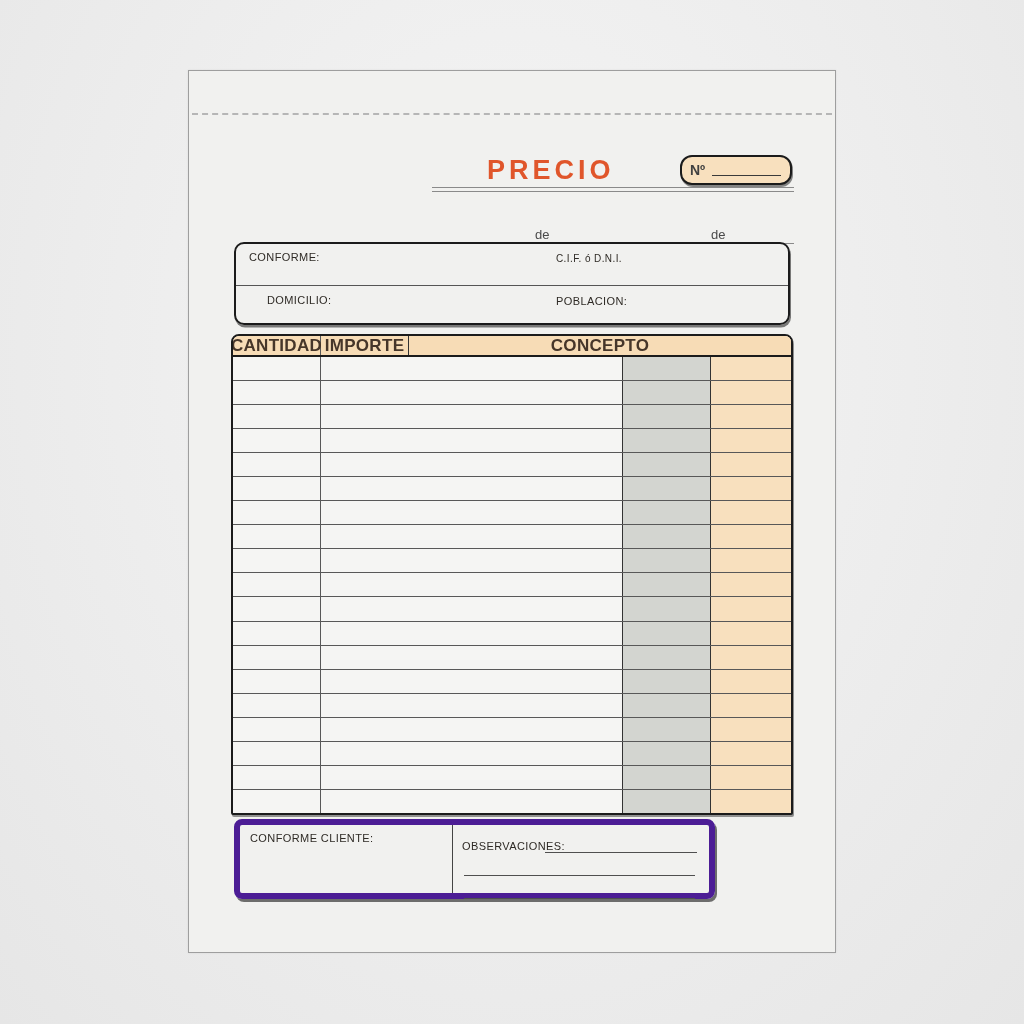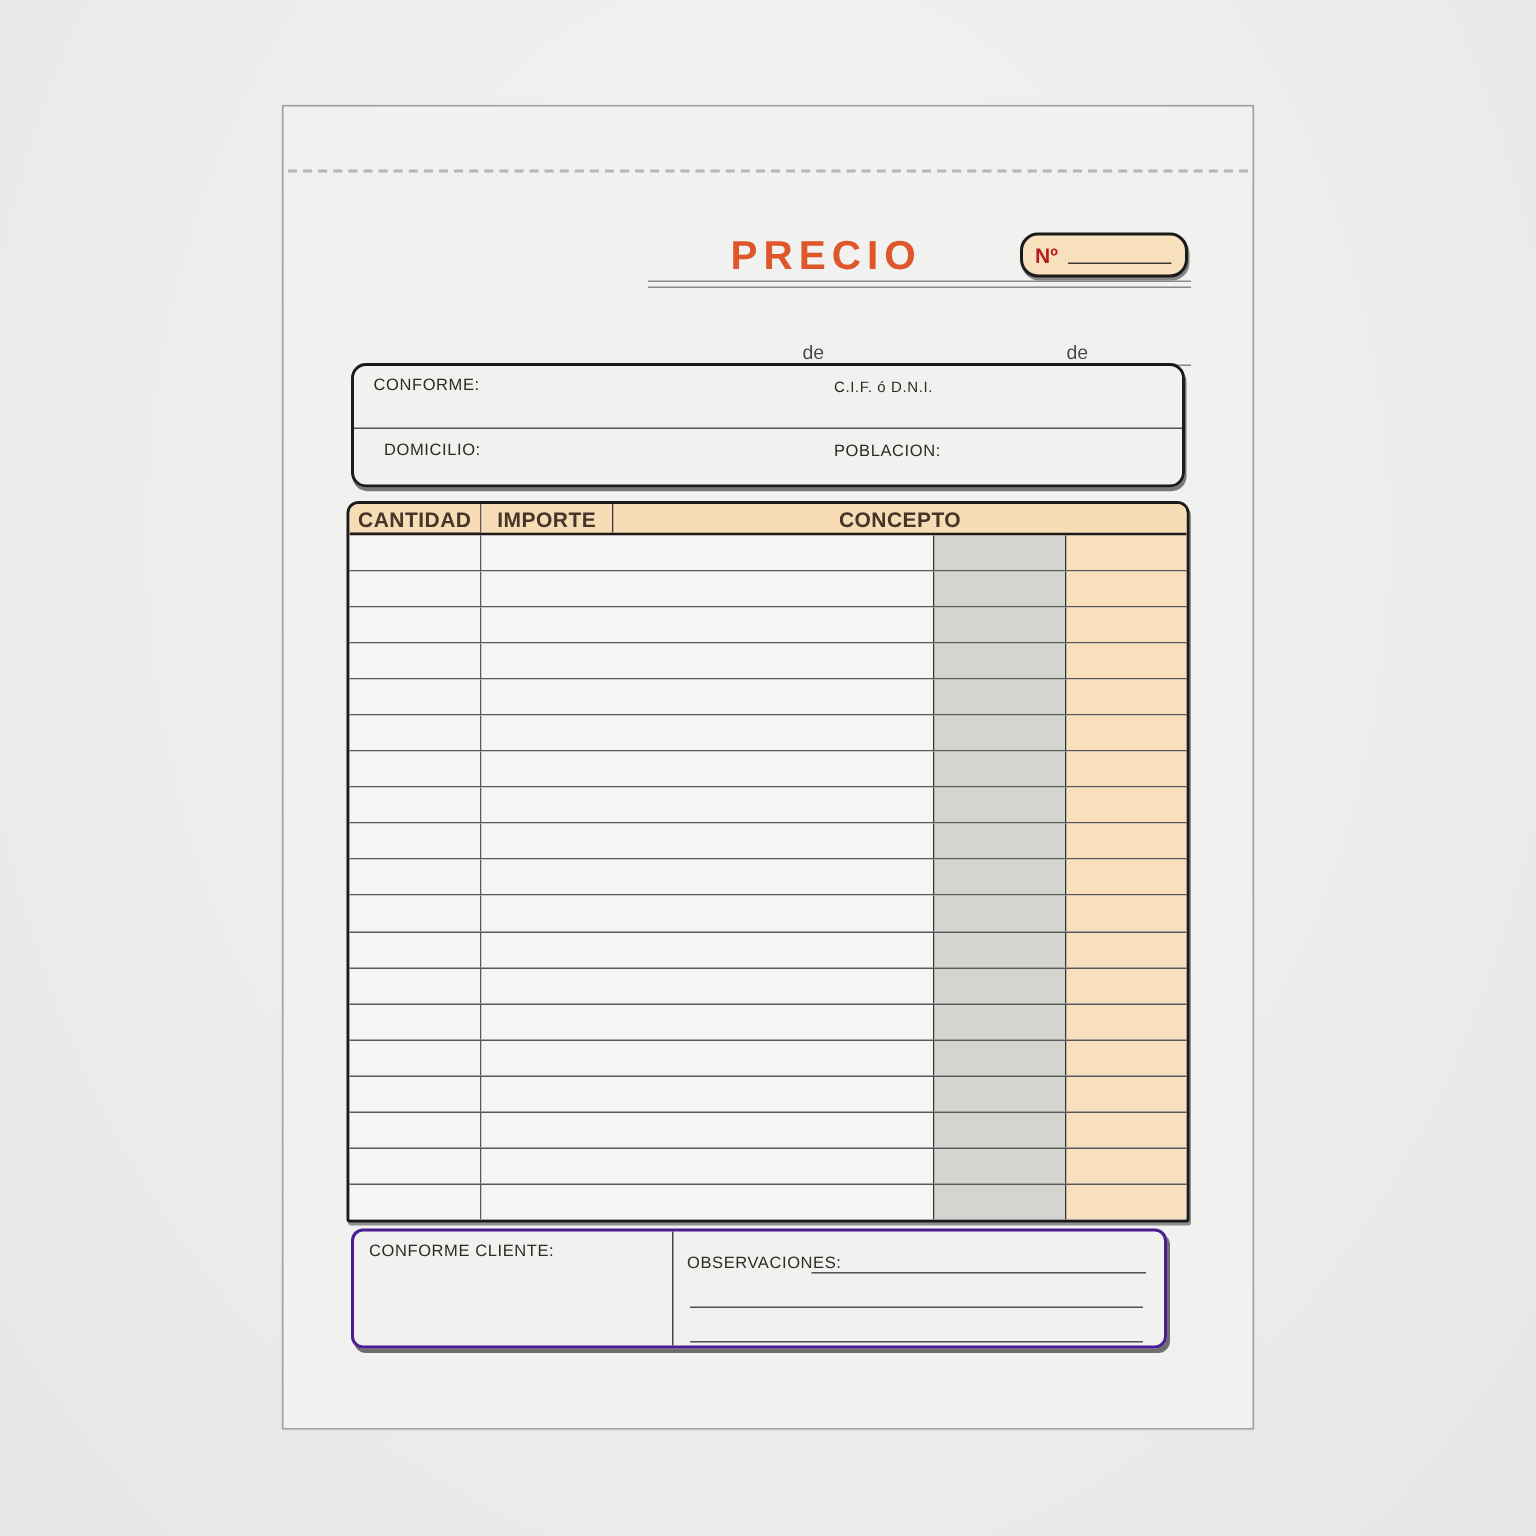--- a/index.html
+++ b/index.html
@@ -39,21 +39,21 @@
   }
   .num-box{
     left:491px; top:84px; width:112px; height:30px;
     background:var(--peach);
     border:2px solid var(--line-dark);
     border-radius:12px;
     box-shadow:1px 2px 0 rgba(0,0,0,0.45);
   }
   .num-box .num-label{
     position:absolute; left:8px; top:5px;
-    font-size:14px; font-weight:bold; color:#b91c1c;
+    font-size:14px; font-weight:bold; color:#404040;
   }
   .num-box .num-line{
     position:absolute; left:30px; right:9px; bottom:7px; height:0;
     border-bottom:1.5px solid #3a3a3a;
   }
   .double-rule{
     left:243px; top:116px; width:362px; height:5px;
     border-top:1.5px solid var(--line-gray);
     border-bottom:1.5px solid var(--line-gray);
   }
@@ -77,59 +77,59 @@
   .client-box .divider-h{
     position:absolute; left:0; right:0; top:41px; height:0;
     border-top:1.5px solid var(--line-mid);
   }
   .field-label{
     position:absolute;
     font-size:11px; color:var(--ink); letter-spacing:0.4px;
   }
   .lbl-cliente{left:13px; top:7px;}
   .lbl-cif{left:320px; top:9px; font-size:10px;}
-  .lbl-domicilio{left:20px; top:50px;}
+  .lbl-domicilio{left:31px; top:50px;}
   .lbl-poblacion{left:320px; top:51px;}
   .items-table{
     left:42px; top:263px; width:562px; height:481px;
     border:2px solid var(--line-dark);
     border-radius:8px 8px 2px 2px;
     box-shadow:1px 2px 0 rgba(0,0,0,0.4);
     overflow:hidden;
     display:flex; flex-direction:column;
     background:#f5f5f3;
   }
   .thead{
     display:flex; height:21px; flex:none;
     background:var(--peach-header);
     border-bottom:2px solid var(--line-dark);
   }
   .thead .hcell{
     display:flex; align-items:center; justify-content:center;
-    font-size:14px; font-weight:bold; color:#46362a; letter-spacing:0.3px;
+    font-size:17px; font-weight:bold; color:#46362a; letter-spacing:0.3px;
     white-space:nowrap;
   }
   .tbody{flex:1; display:flex; flex-direction:column;}
   .trow{flex:1; display:flex; border-top:1px solid #585858;}
   .trow:first-child{border-top:none;}
   .c1{width:88px; flex:none;}
   .c2{width:302px; flex:none;}
   .c3{width:88px; flex:none;}
   .c4{flex:1;}
   .vr1{border-right:1px solid #585858;}
   .vr2{border-right:1.5px solid #333;}
   .vr3{border-right:1.5px solid #333;}
   .cell{height:100%;}
   .cell.c1,.cell.c2{background:#f5f5f3;}
   .cell.c3{background:var(--gray-col);}
   .cell.c4{background:var(--peach);}
   .thead .c3,.thead .c4{background:var(--peach-header);}
   .footer-box{
-    left:45px; top:748px; width:544px; height:80px;
-    border:2px solid #4c1d95;
+    left:45px; top:748px; width:481px; height:80px;
+    border:6px solid #4c1d95;
     border-radius:8px;
     box-shadow:2px 3px 0 rgba(0,0,0,0.55);
   }
   .footer-box .divider-v{
     position:absolute; left:212px; top:0; bottom:0; width:0;
     border-left:1px solid #444;
   }
   .lbl-conforme{left:10px; top:7px;}
   .lbl-observaciones{left:222px; top:15px;}
   .obs-line{position:absolute; height:0; border-bottom:1px solid #4f4f4f;}

